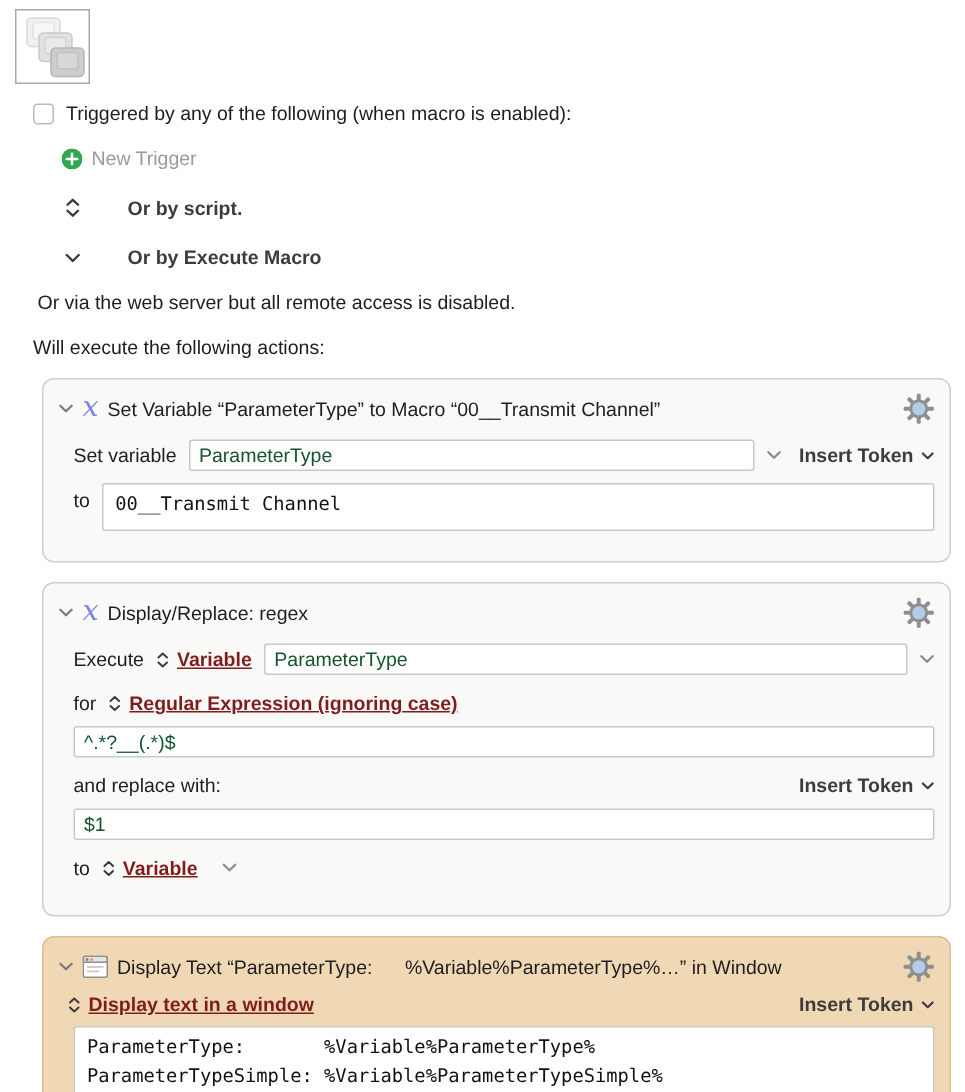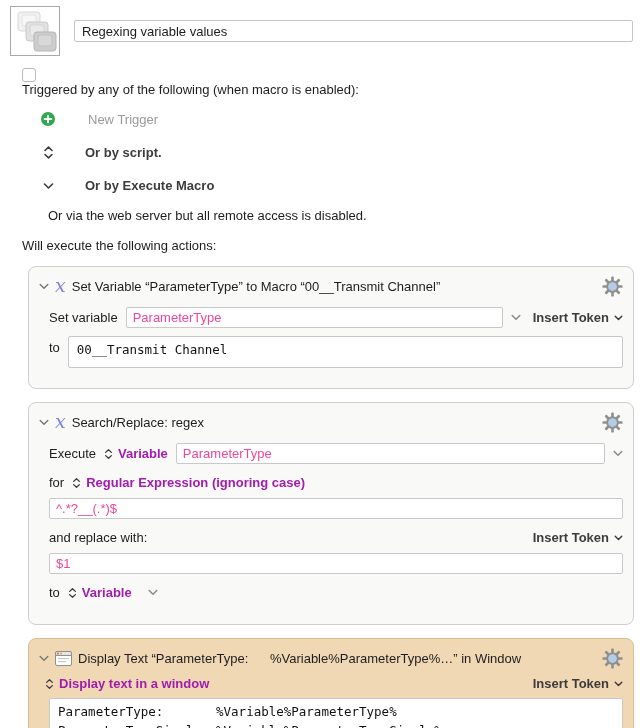--- a/index.html
+++ b/index.html
@@ -18,30 +18,30 @@
     flex:0 0 auto;
   }
   .macro-name-input {
     flex:1; margin-left:14px; margin-right:2px; height:22px;
     border:1px solid #c6c6c6; border-radius:2px; background:#fff;
     font-family:"Liberation Sans","DejaVu Sans",sans-serif; font-size:13px;
     padding:0 7px; color:#1d1d1f; outline:none;
   }
 
   
-  .trigger-row { display:flex; align-items:flex-start; margin:12px 0 0 14px;flex-direction:column; }
+  .trigger-row { display:flex; align-items:flex-end; margin:12px 0 0 14px; }
   .checkbox {
     width:14px; height:14px; border:1px solid #b9b9b9; border-radius:3px;
     background:#fff; margin-right:8px; flex:0 0 auto;
   }
-  .plus-row { display:flex; align-items:flex-start; margin:15px 0 0 33px; color:#9a9a9a;gap:27px; }
+  .plus-row { display:flex; align-items:center; margin:15px 0 0 33px; color:#9a9a9a; }
   .plus-icon { width:14px; height:14px; margin-right:6px; flex:0 0 auto; }
   .popup-row { display:flex; align-items:center; margin:18px 0 0 35px; font-weight:bold; color:#3c3c3c;gap:24px; }
   .popup-row .ico { margin-right:7px; display:inline-flex; }
-  .plain-row { margin:15px 0 0 40px; color:#1d1d1f; }
+  .plain-row { margin:15px 0 0 17px; color:#1d1d1f; }
   .actions-header { margin:15px 0 0 14px; }
 
   
   .card {
     margin:13px 0 0 20px; width:606px;
     background:#f9f9f7; border:1px solid #cfcfcd; border-radius:8px;
     padding:6px 10px 20px 10px;
   }
   .card.selected { background:#f1d8b4; border-color:#d9bd92; }
   .card-head { display:flex; align-items:center; height:26px; }
@@ -51,26 +51,26 @@
     font-size:19px; color:#7e82ea; margin-right:6px; line-height:1;
     transform:translateY(-1px);
   }
   .win-icon { margin-right:6px; display:inline-flex; }
   .card-title { white-space:pre; overflow:hidden; text-overflow:ellipsis; flex:1; }
   .gear { margin-left:8px; flex:0 0 auto; display:inline-flex; cursor:pointer; }
 
   .row { display:flex; align-items:center; margin-top:8px; padding-left:10px; }
   .row.tight { margin-top:11px; }
   .lbl { margin-right:8px; white-space:nowrap; }
-  .boldlbl { font-weight:bold; color:#a21caf; white-space:nowrap; }
+  .boldlbl { font-weight:bold; color:#7f1d1d; white-space:nowrap;text-decoration:underline; }
   .popup-inline { display:inline-flex; align-items:center; gap:5px; margin-right:8px; cursor:pointer; }
   .field {
     height:21px; border:1px solid #c9c9c9; border-radius:2px; background:#fff;
     font-family:"Liberation Sans","DejaVu Sans",sans-serif; font-size:13px;
-    padding:0 6px; color:#ec4899; outline:none;
+    padding:0 6px; color:#14532d; outline:none;
   }
   .grow { flex:1; }
   .ext-chevron { margin-left:8px; display:inline-flex; cursor:pointer; }
   .insert-token {
     display:inline-flex; align-items:center; gap:5px; margin-left:12px;
     font-weight:bold; color:#3c3c3c; white-space:nowrap; cursor:pointer;justify-content:space-between;
   }
   .mono-box {
     border:1px solid #c9c9c9; border-radius:2px; background:#fff;
     font-family:"DejaVu Sans Mono","Liberation Mono",monospace;
@@ -90,21 +90,20 @@
     <div class="macro-icon">
       <svg width="48" height="48" viewBox="0 0 48 48">
         <rect x="7" y="5" width="22" height="19" rx="3" fill="#f1f1f1" stroke="#d7d7d7"></rect>
         <rect x="11" y="8" width="14" height="11" rx="2" fill="#f7f7f7" stroke="#e2e2e2"></rect>
         <rect x="15" y="15" width="22" height="19" rx="3" fill="#e1e1e1" stroke="#c9c9c9"></rect>
         <rect x="19" y="18" width="14" height="11" rx="2" fill="#eaeaea" stroke="#d4d4d4"></rect>
         <rect x="23" y="25" width="22" height="19" rx="3" fill="#cdcdcd" stroke="#b5b5b5"></rect>
         <rect x="27" y="28" width="14" height="11" rx="2" fill="#d8d8d8" stroke="#c0c0c0"></rect>
       </svg>
     </div>
-    <input class="macro-name-input" value="Regexing variable values" style="">
   </div>
 
   <div class="trigger-row">
     <span class="checkbox"></span>
     <span>Triggered by any of the following (when macro is enabled):</span>
   </div>
 
   <div class="plus-row">
     <span class="plus-icon">
       <svg width="14" height="14" viewBox="0 0 14 14">
@@ -186,21 +185,21 @@
   </div>
 
   <div class="card" style="padding-bottom:24px;">
     <div class="card-head">
       <span class="collapse-chevron">
         <svg width="10" height="7" viewBox="0 0 10 7">
             <path d="M1.2 1.5 L5 5.2 L8.8 1.5" fill="none" stroke="#7a7a7a" stroke-width="1.5" stroke-linecap="round" stroke-linejoin="round"></path>
           </svg>
       </span>
       <span class="var-icon">x</span>
-      <span class="card-title">Search/Replace: regex</span>
+      <span class="card-title">Display/Replace: regex</span>
       <span class="gear">
         <svg width="21" height="21" viewBox="-1 -1 24 24">
           <g fill="#8f8f8f">
             <rect x="9.5" y="-0.5" width="3" height="6" rx="1"></rect>
             <rect x="9.5" y="-0.5" width="3" height="6" rx="1" transform="rotate(45 11 11)"></rect>
             <rect x="9.5" y="-0.5" width="3" height="6" rx="1" transform="rotate(90 11 11)"></rect>
             <rect x="9.5" y="-0.5" width="3" height="6" rx="1" transform="rotate(135 11 11)"></rect>
             <rect x="9.5" y="-0.5" width="3" height="6" rx="1" transform="rotate(180 11 11)"></rect>
             <rect x="9.5" y="-0.5" width="3" height="6" rx="1" transform="rotate(225 11 11)"></rect>
             <rect x="9.5" y="-0.5" width="3" height="6" rx="1" transform="rotate(270 11 11)"></rect>

